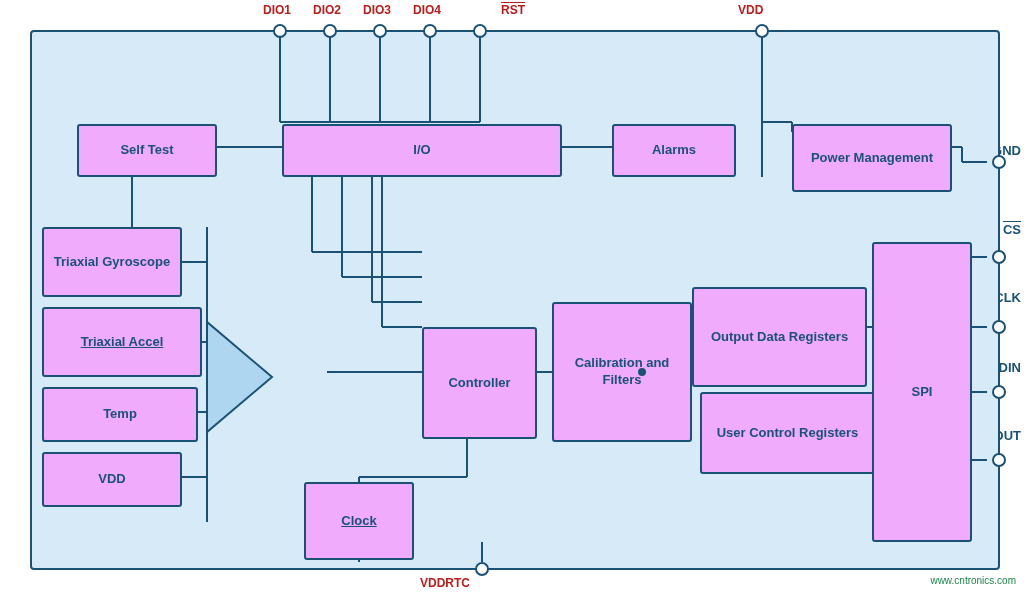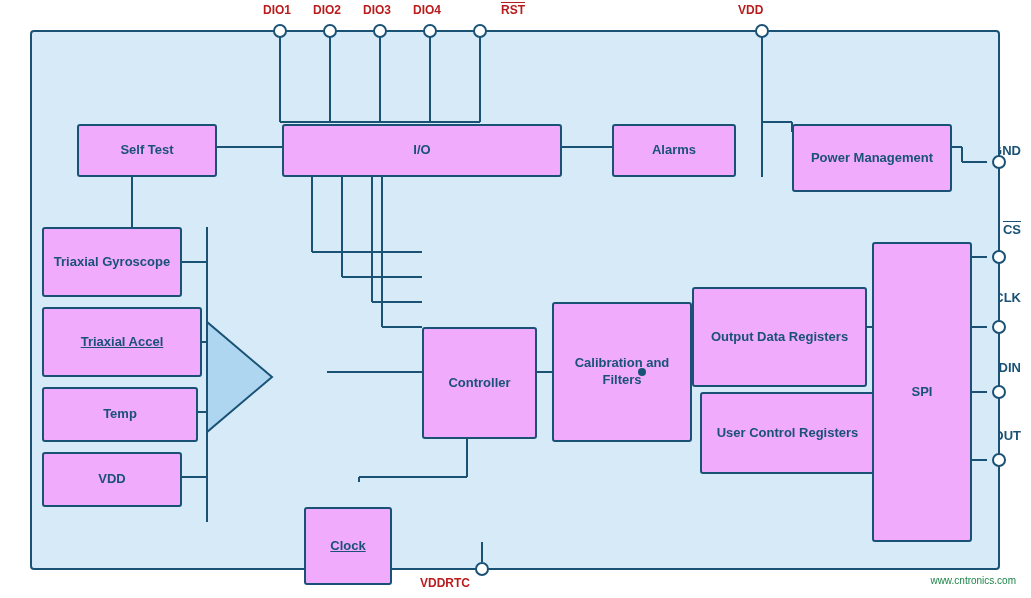--- a/index.html
+++ b/index.html
@@ -251,21 +251,21 @@
     <div class="block" style="left:660px; top:255px; width:175px; height:100px;">Output
 Data
 Registers</div>
 
     <div class="block" style="left:668px; top:360px; width:175px; height:82px;">User
 Control
 Registers</div>
 
     <div class="block" style="left:840px; top:210px; width:100px; height:300px;">SPI</div>
 
-    <div class="block" style="left:272px; top:475px; width:88px; height:78px;text-decoration:underline;">Clock</div>
+    <div class="block" style="left:272px; top:450px; width:110px; height:78px;text-decoration:underline;">Clock</div>
 
     <div class="pin-circle" style="top:-8px; left:241px;"></div>
 
     <div class="pin-circle" style="top:-8px; left:291px;"></div>
 
     <div class="pin-circle" style="top:-8px; left:341px;"></div>
 
     <div class="pin-circle" style="top:-8px; left:391px;"></div>
 
     <div class="pin-circle" style="top:-8px; left:441px;"></div>

